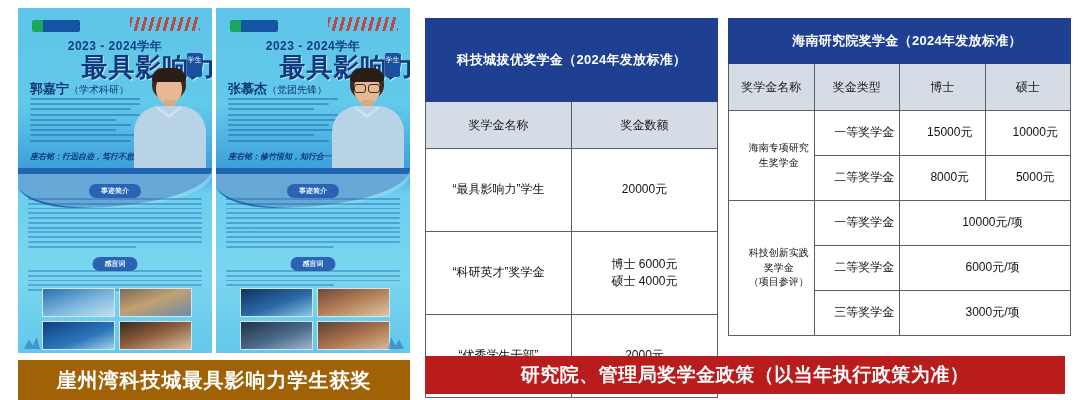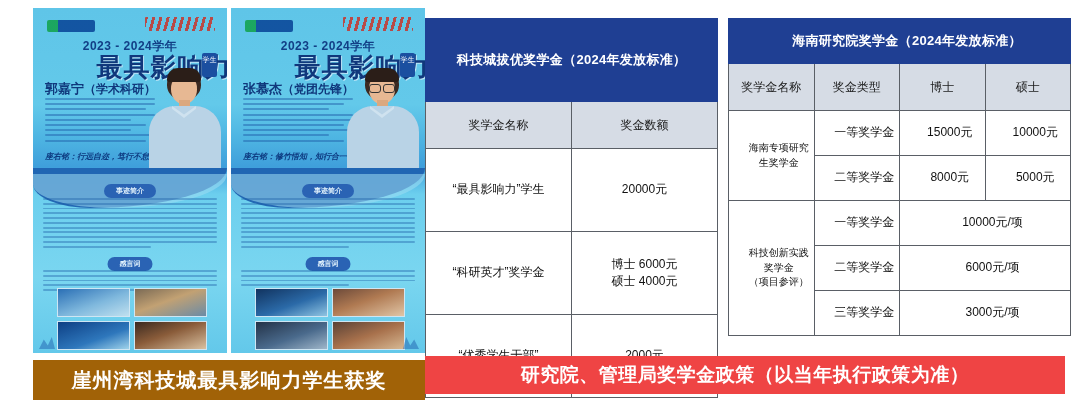--- a/index.html
+++ b/index.html
@@ -2,21 +2,21 @@
 <html><head>
 <meta charset="utf-8">
 <style>
   html,body{margin:0;padding:0;}
   body{
     width:1080px;height:400px;background:#ffffff;
     font-family:"Liberation Sans","DejaVu Sans",sans-serif;
     overflow:hidden;position:relative;
   }
   
-  .posters{position:absolute;left:33px;top:8px;width:394px;height:386px;}
+  .posters{position:absolute;left:18px;top:8px;width:394px;height:386px;}
   .poster{
     position:absolute;top:0;width:194px;height:345px;
     background:linear-gradient(180deg,#5fc5e8 0%,#63c9ea 28%,#4db4e2 38%,#3f9fdb 46%,#6ccfee 54%,#7ad6f0 78%,#63c8ea 100%);
     overflow:hidden;
   }
   .poster.p1{left:0;}
   .poster.p2{left:198px;}
   .p-logo{position:absolute;left:14px;top:12px;width:48px;height:12px;
     background:linear-gradient(90deg,#18a559 0%,#18a559 22%,#0f4f9e 22%,#0f4f9e 100%);
     border-radius:2px;opacity:.95;font-size:0;}
@@ -26,21 +26,21 @@
     opacity:.85;border-radius:1px;}
   .p-year{position:absolute;top:30px;left:0;width:100%;text-align:center;
     color:#123f86;font-size:12px;font-weight:bold;letter-spacing:.5px;}
   .p-title{position:absolute;top:42px;left:0;width:100%;text-align:center;
     color:#10387c;font-size:26px;font-weight:bold;letter-spacing:1px;
     text-shadow:1px 1px 0 #bfe6f7;padding-left:34px;}
   .p-badge{position:absolute;top:45px;right:10px;width:15px;height:24px;
     background:#1b4fa0;color:#fff;font-size:7px;line-height:11px;text-align:center;
     border-radius:2px;padding-top:1px;box-sizing:border-box;}
   .p-name{position:absolute;top:72px;left:12px;color:#10387c;font-size:13px;font-weight:bold;}
-  .p-name .sub{font-size:12px;font-weight:bold;margin-top:25px;}
+  .p-name .sub{font-size:10px;font-weight:normal;margin-top:25px;}
   .p-achv{position:absolute;top:90px;left:12px;width:110px;}
   .p-achv .ln{height:2px;background:#1c59a6;opacity:.45;margin-bottom:3.2px;border-radius:1px;}
   .p-achv .ln.s{width:78%;}
   .p-achv .ln.m{width:92%;}
   .p-achv .ln.l{width:100%;}
   .p-motto{position:absolute;top:143px;left:12px;width:122px;color:#0d3a80;
     font-size:8px;font-weight:bold;font-style:italic;white-space:nowrap;overflow:hidden;}
   .p-photo{position:absolute;right:2px;top:56px;width:84px;height:104px;overflow:hidden;}
   .head{position:absolute;left:26px;top:4px;width:34px;height:32px;border-radius:50% 50% 46% 46%;background:#3b2a22;}
   .face{position:absolute;left:30px;top:10px;width:26px;height:30px;border-radius:48%;background:#e7b893;}
@@ -97,21 +97,21 @@
     height:44px;text-align:center;border:1px solid #5a5f66;
   }
   .tbl td{
     border:1px solid #5a5f66;text-align:center;font-size:12px;color:#111;
     background:#ffffff;line-height:1.45;padding:2px 3px;
   }
   .tbl.left td{height:78px;}
   .tbl.right td{height:40px;padding-left:18px;}
   .tbl.right td.groupcell{font-size:10px;}
   .tables-caption{
-    position:absolute;left:425px;top:356px;width:640px;height:38px;background:#ef4444;
+    position:absolute;left:425px;top:356px;width:640px;height:38px;background:#b91c1c;
     color:#ffffff;font-size:19px;font-weight:bold;display:flex;align-items:center;
     justify-content:center;letter-spacing:.5px;
   }
 </style>
 </head>
 <body>
 
 <div class="posters">
 
   <div class="poster p1">

